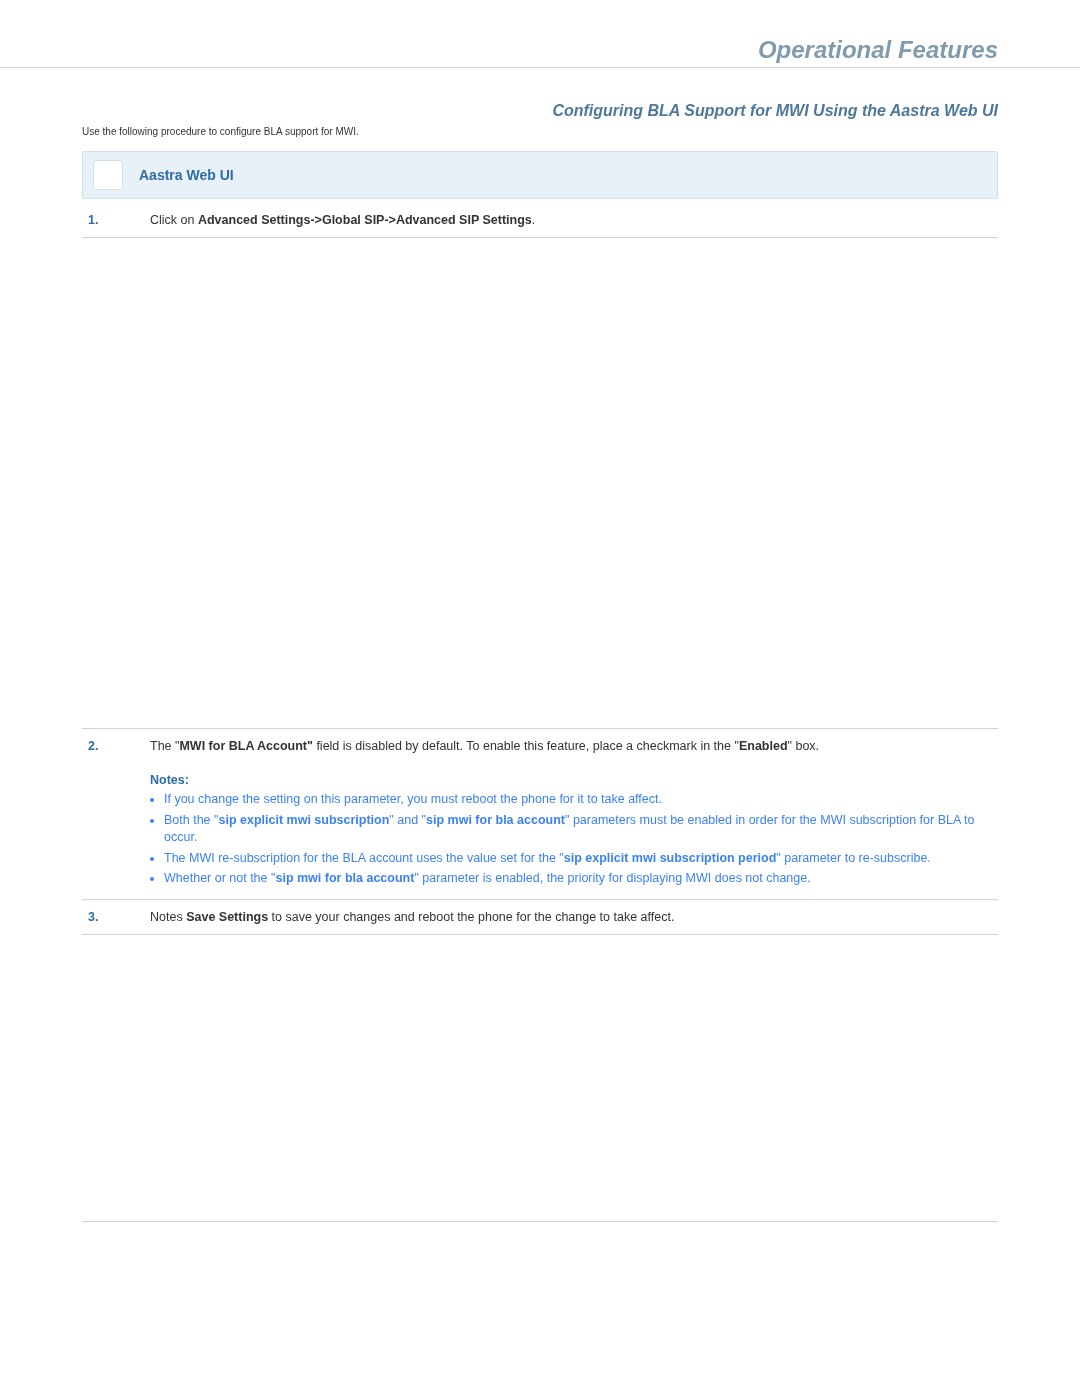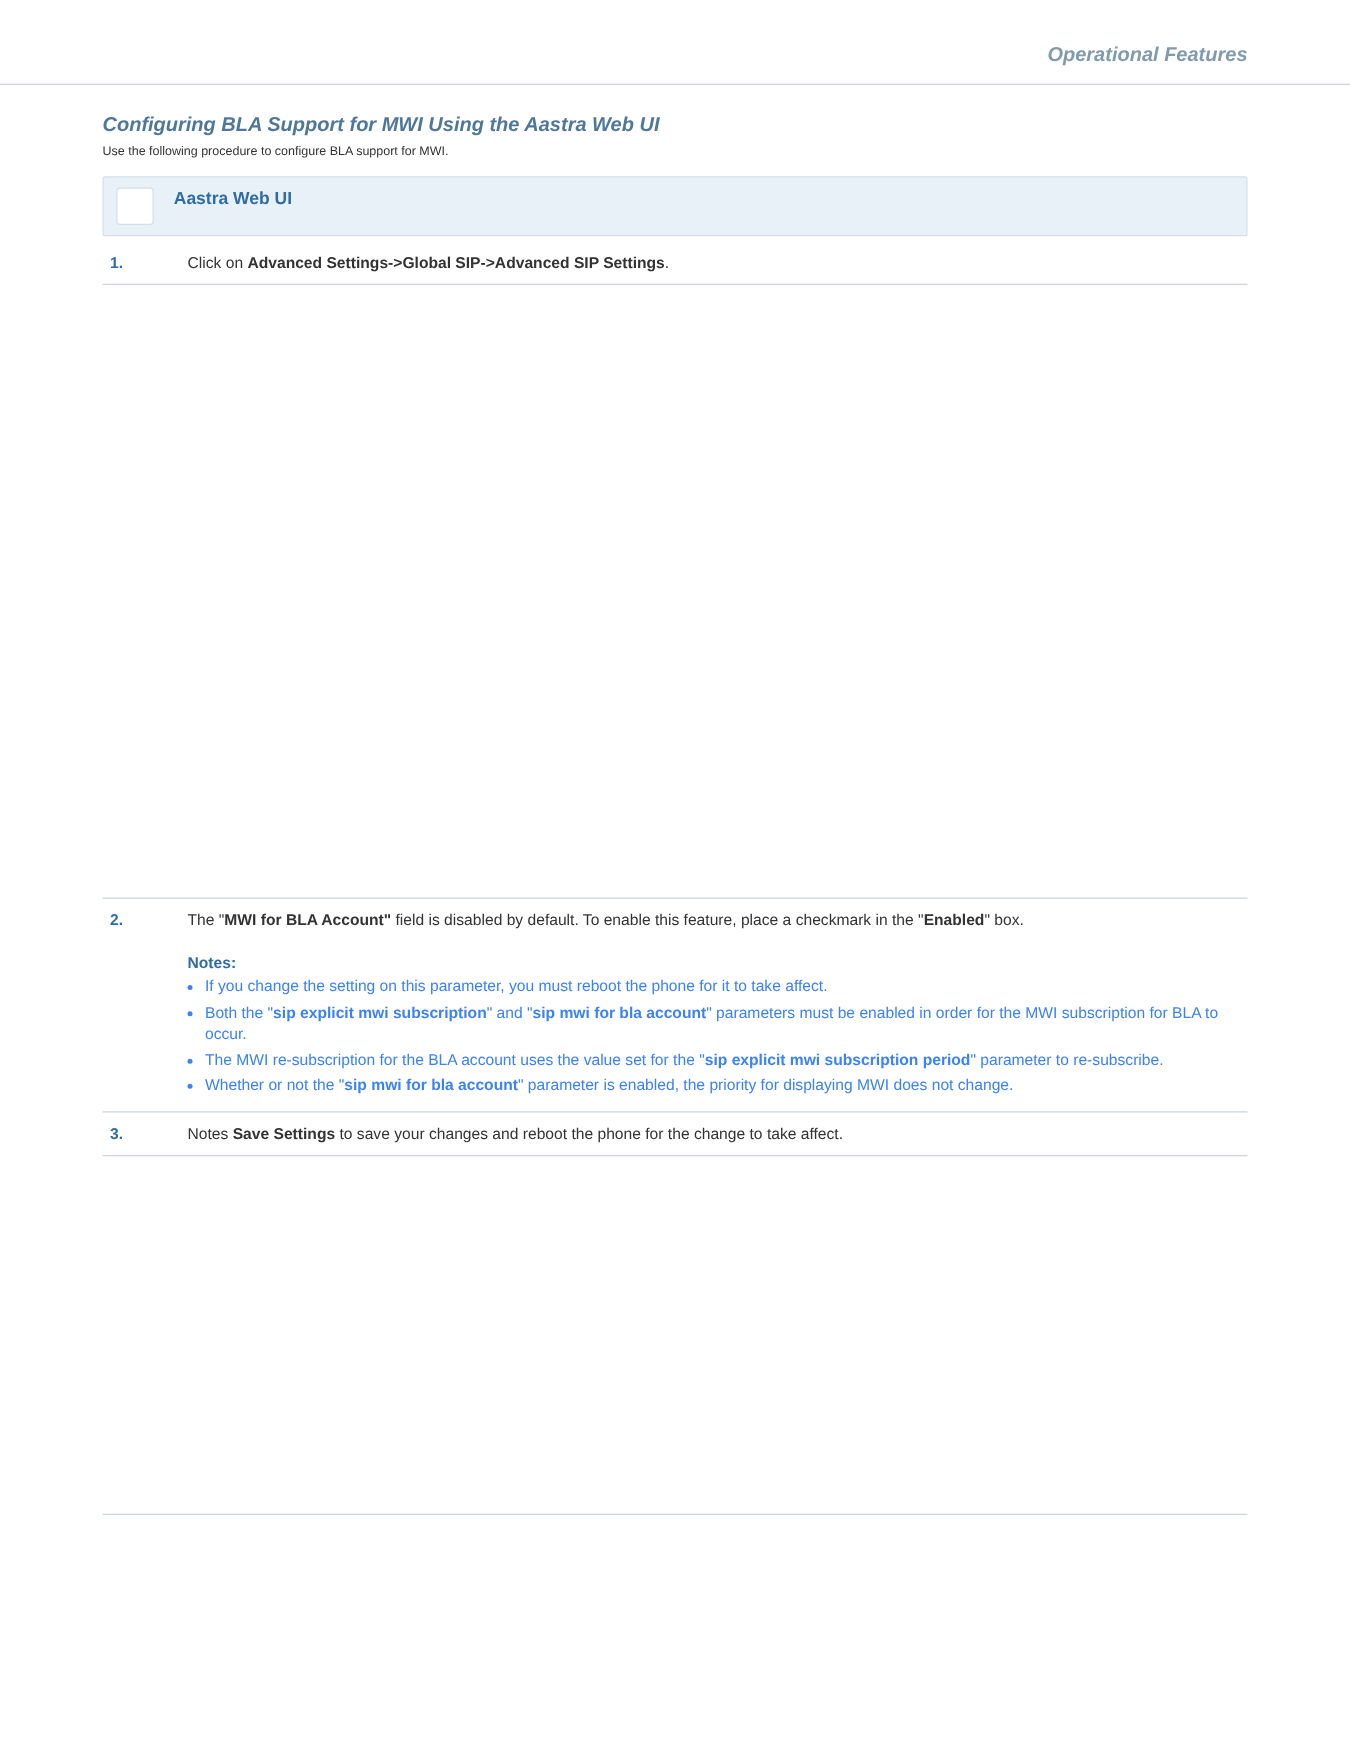--- a/index.html
+++ b/index.html
@@ -16,51 +16,52 @@
     width: 1080px;
     height: 1397px;
     box-sizing: border-box;
     padding: 36px 82px 0 82px;
   }
   .top-title {
     text-align: right;
     font-style: italic;
     font-weight: 600;
     color: #7f9bad;
-    font-size: 16px;
+    font-size: 24px;
     padding-bottom: 10px;
   }
   .top-rule {
     position: absolute;
     top: 67px;
     left: 0;
     right: 0;
     height: 0;
     border-top: 1px solid #c9d6de;
   }
   .section-title {
     margin-top: 28px;
     font-style: italic;
     font-weight: 700;
     color: #4e789b;
     font-size: 16px;
+    text-align: right;
   }
   .intro {
     margin-top: 6px;
     font-size: 10px;
     color: #333;
   }
   .callout {
     margin-top: 14px;
     background: #e8f1f8;
     border: 1px solid #d3e0ea;
     border-radius: 2px;
     padding: 8px 10px 8px 10px;
     display: flex;
-    align-items: flex-start;
+    align-items: center;
   }
   .callout .iconbox {
     width: 28px;
     height: 28px;
     background: #fff;
     border: 1px solid #d3e0ea;
     border-radius: 3px;
     margin-right: 16px;
     flex: 0 0 auto;
   }

